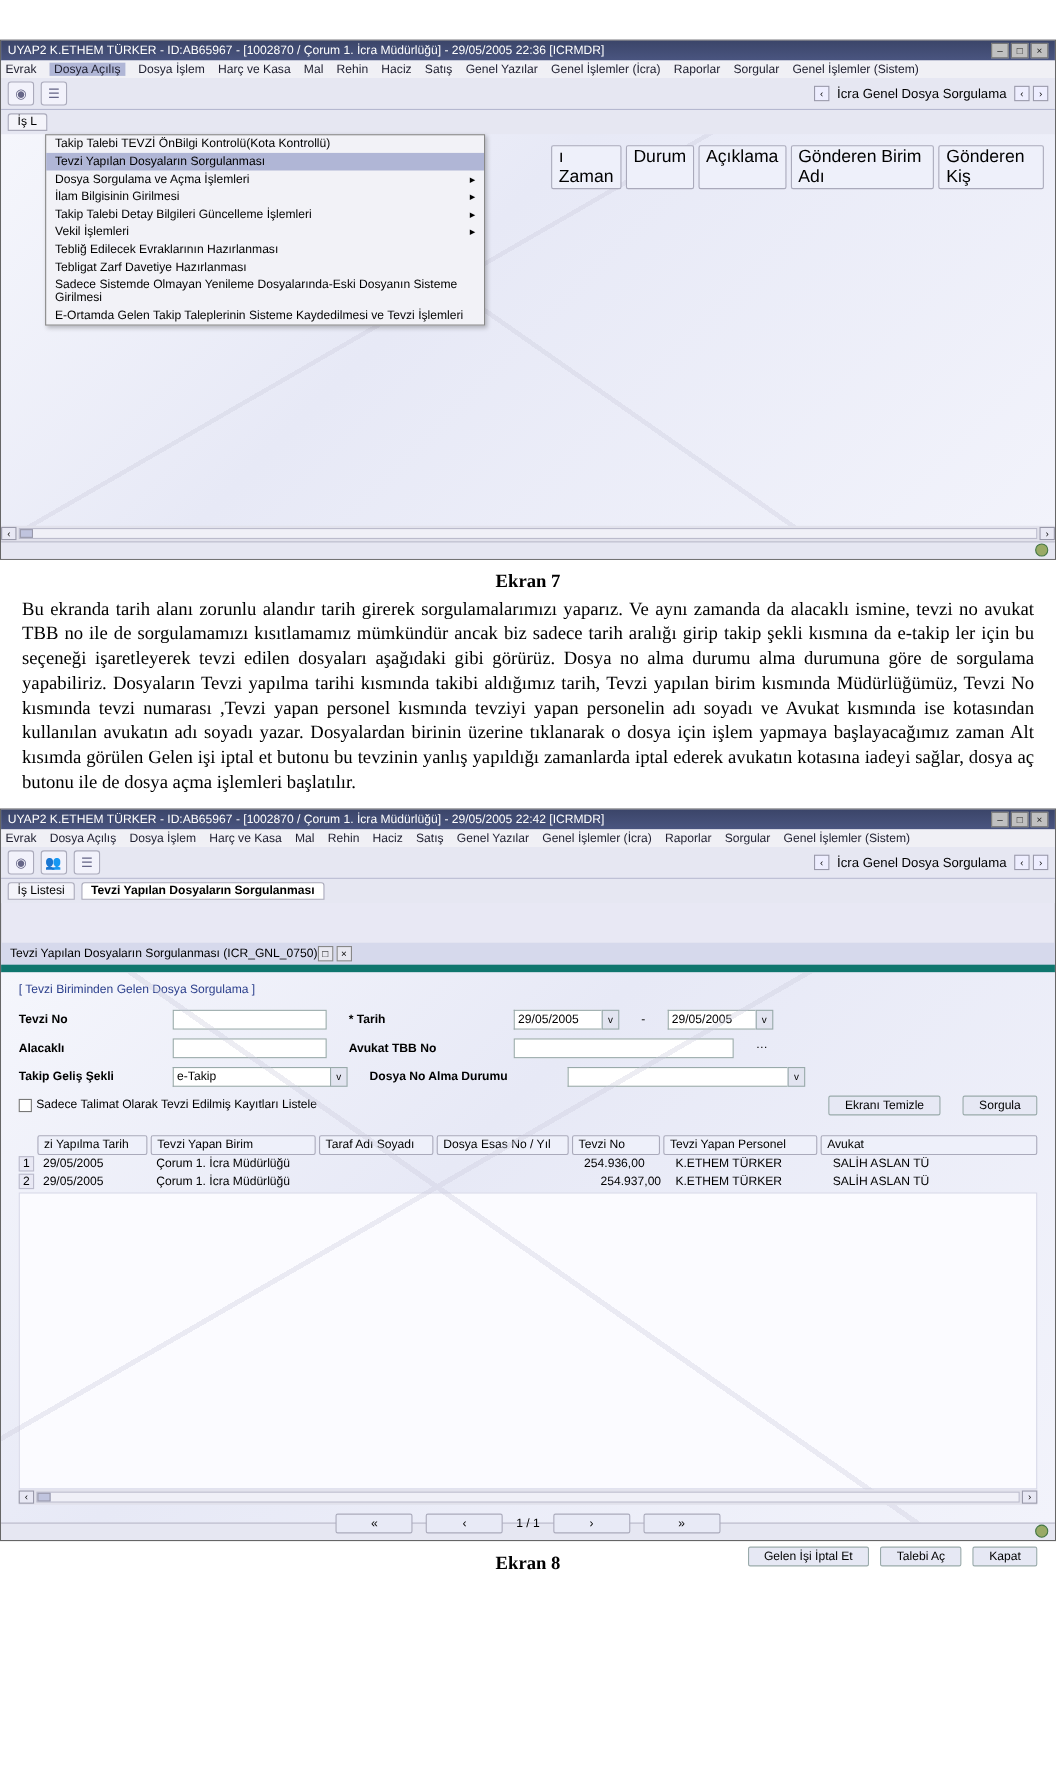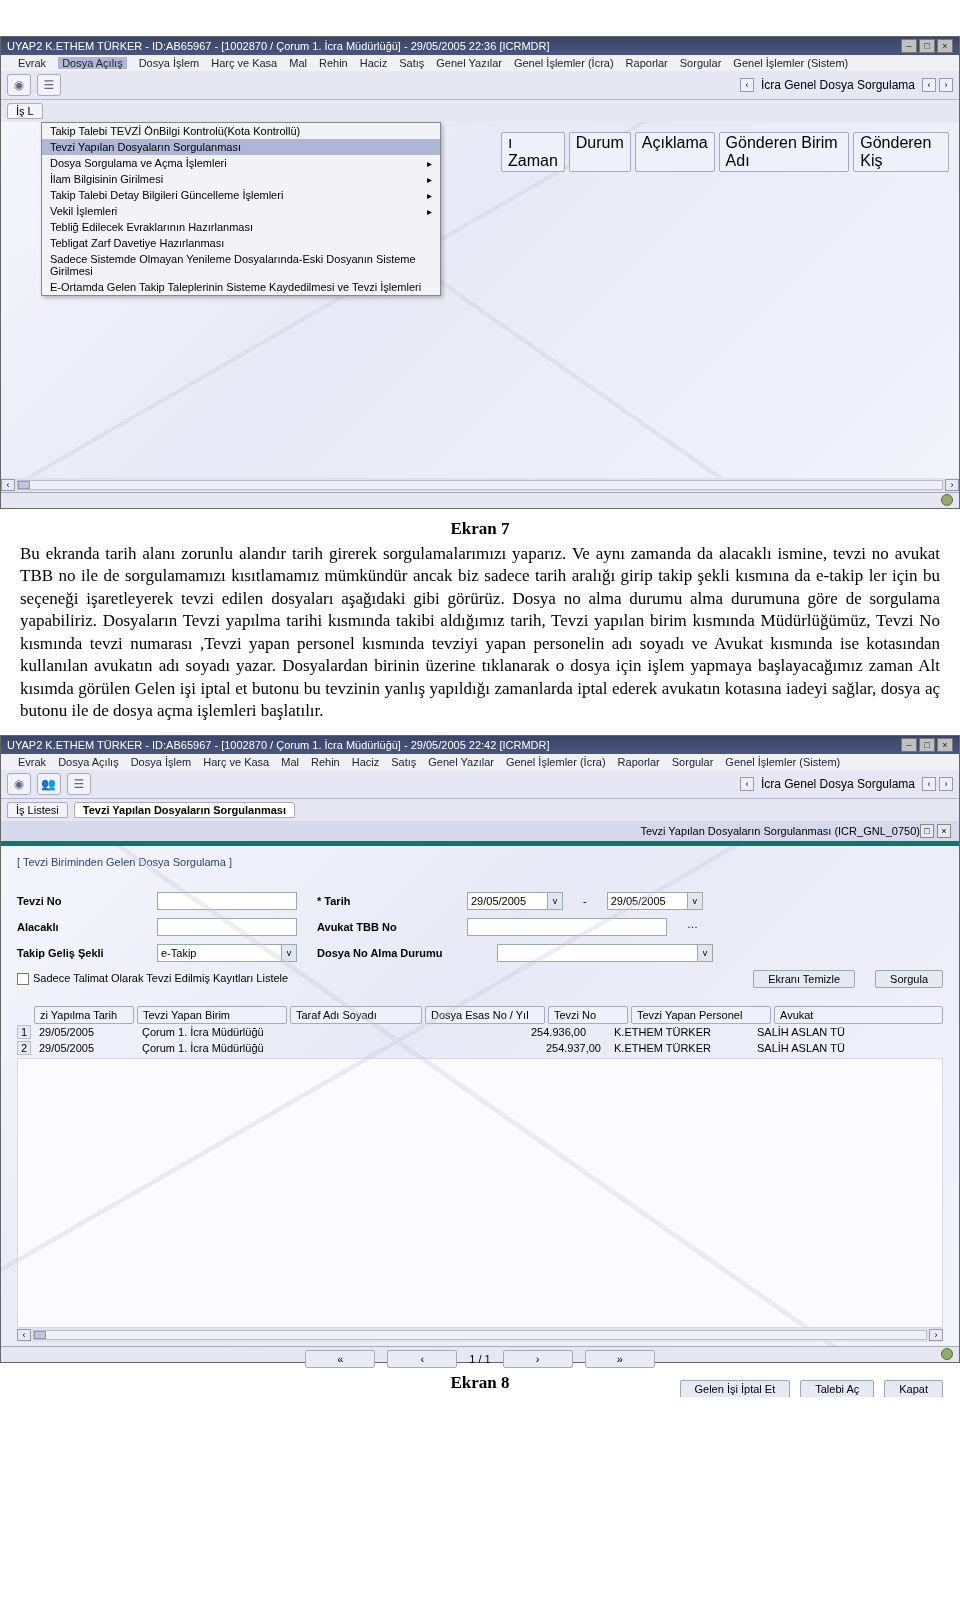--- a/index.html
+++ b/index.html
@@ -3,31 +3,31 @@
 <meta charset="utf-8">
 <style>
   * { box-sizing: border-box; margin: 0; padding: 0; }
   body { font-family: Arial, sans-serif; font-size: 12px; background: #fff; color: #000; width: 960px; }
   .page { width: 960px; }
   .spacer { height: 36px; }
   .screenshot { border: 1px solid #666; margin: 0; background: #e8e8f4; position: relative; }
   .titlebar { background: linear-gradient(#3b4569,#4a5580); color: #fff; font-size: 11px; padding: 2px 6px; display: flex; align-items: center; justify-content: space-between; }
   .titlebar .winbtns { display: flex; gap: 2px; }
   .winbtn { width: 16px; height: 14px; background: #c0c0c0; border: 1px solid #777; font-size: 9px; text-align: center; line-height: 12px; color:#222; }
-  .menubar { background: #f0f0f5; font-size: 11px; padding: 2px 17px; display: flex; gap: 12px; color: #223; }
+  .menubar { background: #f0f0f5; font-size: 11px; padding: 2px 4px; display: flex; gap: 12px; color: #223; }
   .menubar span { cursor: default; }
   .menubar .active { background: #b0b6d6; padding: 0 4px; }
   .toolbar { background: #e6e7f2; padding: 3px 6px; display: flex; align-items: center; justify-content: space-between; border-bottom: 1px solid #b5b8d0; }
   .toolbar-left { display: flex; gap: 6px; align-items: center; }
   .tbicon { width: 24px; height: 22px; border: 1px solid #aab; background: #f2f2fb; border-radius: 3px; display:flex; align-items:center; justify-content:center; font-size:12px; color:#668; }
   .nav-widget { display:flex; align-items:center; gap:3px; }
   .nav-widget .navbtn { width:14px; height:14px; border:1px solid #99a; background:#eef; font-size:9px; text-align:center; line-height:12px; }
   .tabrow { background:#e6e7f2; padding:3px 6px; display:flex; gap:6px; align-items:center; font-size:11px; }
   .tab { border:1px solid #aab; border-radius:3px 3px 0 0; padding:1px 8px; background:#f4f4fa; }
-  .subheader { background:#d6d9ec; padding:3px 8px; font-size:11px; display:flex; align-items:center; justify-content:flex-end; border-bottom:5px solid #0f766e; }
+  .subheader { background:#d6d9ec; padding:3px 8px; font-size:11px; display:flex; align-items:center; justify-content:flex-start; border-bottom:7px solid #0f766e;margin-top:36px; }
   .subheader .winbtns2 { display:flex; gap:3px; }
   .sqbtn { width:14px; height:14px; border:1px solid #888; background:#e8e8f0; font-size:9px; text-align:center; line-height:12px; }
   .inner { background: linear-gradient(135deg,#f5f6fc 0%,#e7e9f6 40%,#f2f3fb 100%); position:relative; }
   .inner.ss1 { height: 370px; }
   .inner.ss2 { height: 500px; }
   .lines { position:absolute; inset:0; background:
      linear-gradient(35deg, transparent 49.5%, #ccd 49.5%, #ccd 50%, transparent 50%),
      linear-gradient(-30deg, transparent 59.5%, #ccd 59.5%, #ccd 60%, transparent 60%); opacity:.35; pointer-events:none; }
   .dropdown { position:absolute; top:0; left:40px; width:400px; background:#f2f2f7; border:1px solid #888; box-shadow:2px 2px 4px rgba(0,0,0,.25); font-size:11px; z-index:5; }
   .dropdown .dditem { padding:2px 8px; display:flex; justify-content:space-between; align-items:center; }
@@ -37,21 +37,21 @@
   .colhdr { border:1px solid #aab; background:#eef0fa; padding:1px 6px; border-radius:2px; }
   .scrollbar-x { position:absolute; bottom:0; left:0; right:0; height:14px; background:#e2e2ec; display:flex; align-items:center; justify-content:space-between; }
   .sbbtn { width:14px; height:12px; border:1px solid #99a; background:#e8e8f4; font-size:9px; text-align:center; line-height:10px; }
   .sbtrack { flex:1; height:10px; border:1px solid #bbc; background:#f0f0f7; margin:0 2px; position:relative; }
   .sbtrack .thumb { position:absolute; left:0; top:0; bottom:0; width:12px; background:#c0c4de; border:1px solid #99a; }
   .statusbar { background:#e6e7f2; border-top:1px solid #aab; height:16px; display:flex; justify-content:flex-end; padding:1px 6px; }
   .statusdot { width:12px; height:12px; border-radius:50%; background:#9a6; border:1px solid #474; }
   .caption { font-family: "Times New Roman", serif; font-size: 17px; font-weight: bold; text-align: center; margin: 10px 0 4px; }
   .bodytext { font-family: "Times New Roman", serif; font-size: 17px; line-height: 1.32; text-align: justify; margin: 2px 0 12px; padding: 0 20px; }
   .form-area { padding:10px 16px 4px; font-size:11px; }
-  .form-title { color:#2b3f8c; margin-bottom:24px; }
+  .form-title { color:#2b3f8c; margin-bottom:12px; }
   .form-row { display:flex; align-items:center; margin-bottom:8px; gap:20px; }
   .fld-label { width:120px; font-weight:bold; }
   .ctrl { border:1px solid #9aa; background:#fff; height:18px; padding:0 3px; font-size:11px; display:flex; align-items:center; }
   .combo { display:flex; }
   .combo .ctrl { border-right:none; }
   .combo .cbutton { width:16px; height:18px; border:1px solid #9aa; background:#e2e4f0; text-align:center; line-height:16px; font-size:9px; }
   .btnflat { border:1px solid #9aa; background:#e6e8f4; padding:2px 14px; border-radius:2px; font-size:11px; }
   .check { width:12px; height:12px; border:1px solid #777; display:inline-block; vertical-align:middle; margin-right:4px; background:#fff; }
   .tblheadrow { display:flex; gap:3px; margin:6px 16px 0; }
   .tblhead { border:1px solid #aab; background:#eef0fa; padding:2px 5px; font-size:11px; border-radius:2px; }
@@ -240,42 +240,42 @@
       <div class="form-row">
         <span class="fld-label">Alacaklı</span>
         <div class="ctrl" style="width:140px"></div>
         <span class="fld-label" style="width:130px">Avukat TBB No</span>
         <div class="ctrl" style="width:200px"></div>
         <div class="cbutton" style="height:18px;width:22px">…</div>
       </div>
       <div class="form-row">
         <span class="fld-label">Takip Geliş Şekli</span>
         <div class="combo">
-              <div class="ctrl" style="width:124px">e-Takip</div>
+              <div class="ctrl" style="width:143px">e-Takip</div>
               <div class="cbutton">v</div>
             </div>
         <span class="fld-label" style="width:160px">Dosya No Alma Durumu</span>
         <div class="combo">
               <div class="ctrl" style="width:200px"></div>
               <div class="cbutton">v</div>
             </div>
       </div>
       <div class="form-row" style="justify-content:space-between">
         <span><span class="check"></span><span>Sadece Talimat Olarak Tevzi Edilmiş Kayıtları Listele</span></span>
         <span style="display:flex;gap:20px">
           <span class="btnflat">Ekranı Temizle</span>
           <span class="btnflat">Sorgula</span>
         </span>
       </div>
     </div>
     <div class="tblheadrow">
       <span style="width:14px"></span>
       <span class="tblhead" style="width:100px">zi Yapılma Tarih</span>
       <span class="tblhead" style="width:150px">Tevzi Yapan Birim</span>
-      <span class="tblhead" style="width:132px">Taraf Adı Soyadı</span>
+      <span class="tblhead" style="width:104px">Taraf Adı Soyadı</span>
       <span class="tblhead" style="width:120px">Dosya Esas No / Yıl</span>
       <span class="tblhead" style="width:80px">Tevzi No</span>
       <span class="tblhead" style="width:140px">Tevzi Yapan Personel</span>
       <span class="tblhead" style="flex:1">Avukat</span>
     </div>
     <div class="datarow">
       <span class="rownum">1</span>
       <span class="cell" style="width:100px">29/05/2005</span>
       <span class="cell" style="width:150px">Çorum 1. İcra Müdürlüğü</span>
       <span class="cell" style="width:110px"></span>

